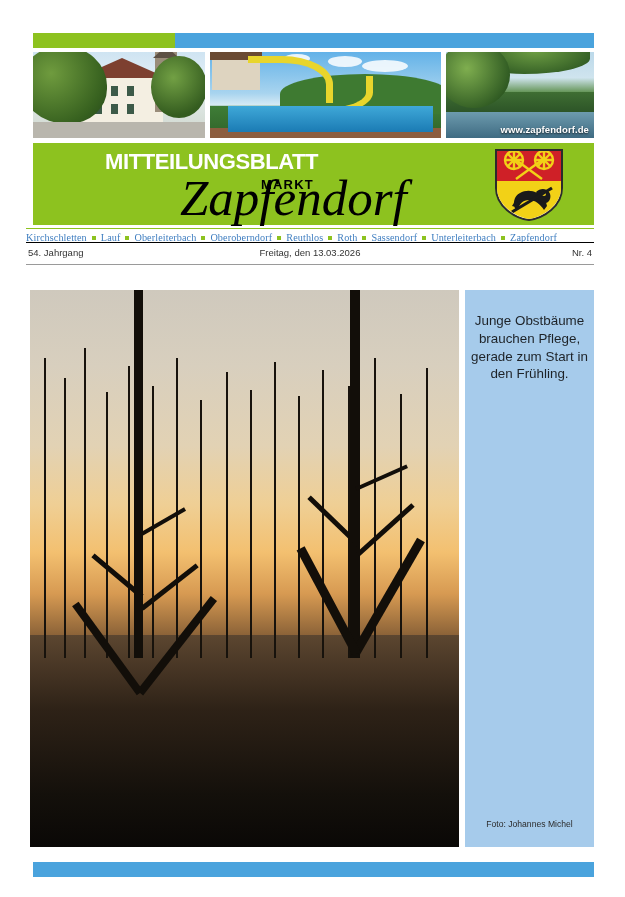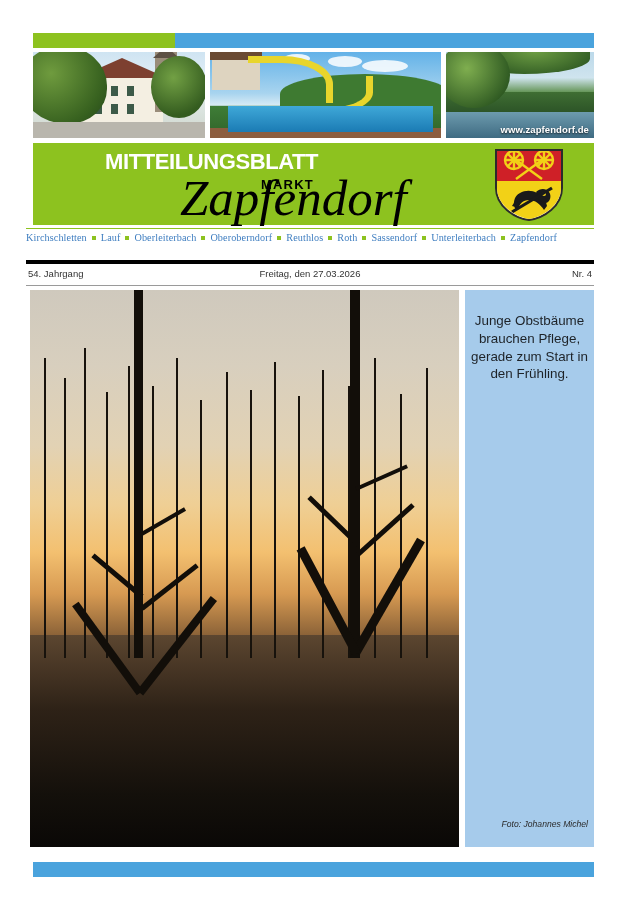--- a/index.html
+++ b/index.html
@@ -69,22 +69,22 @@
   .coa{position:absolute;left:492px;top:148px;width:74px;height:74px;}
 
   
   .villages{position:absolute;left:26px;top:232px;width:568px;height:18px;
     color:#3f7ec0;font-size:10.2px;letter-spacing:.1px;white-space:nowrap;
     font-family:"Liberation Serif","DejaVu Serif",serif;}
   .villages .sq{display:inline-block;width:4px;height:4px;background:#8dc21f;margin:0 5px 1px 5px;vertical-align:middle;}
   .vline-top{position:absolute;left:26px;top:228px;width:568px;height:1px;background:#8dc21f;}
 
   
-  .issueline{position:absolute;left:26px;top:260px;width:568px;height:21px;
-    border-top:4px solid #000000;border-bottom:1px solid #9a9a9a;}
+  .issueline{position:absolute;left:26px;top:242px;width:568px;height:21px;
+    border-top:1px solid #000000;border-bottom:1px solid #9a9a9a;}
   .issue-left{position:absolute;left:2px;top:4px;font-size:9.5px;color:#333;}
   .issue-center{position:absolute;left:0;right:0;top:4px;text-align:center;font-size:9.5px;color:#333;}
   .issue-right{position:absolute;right:2px;top:4px;font-size:9.5px;color:#333;}
 
   
   .hero{position:absolute;left:30px;top:290px;width:429px;height:557px;overflow:hidden;background:#000;}
   .hero-sky{position:absolute;left:0;top:0;width:100%;height:62%;
     background:linear-gradient(180deg,#cfc9bd 0%,#d8cfbe 22%,#e2d2b4 45%,#efcf95 62%,#f3c070 76%,#d79a52 88%,#8c6338 100%);}
   .hero-ground{position:absolute;left:0;bottom:0;width:100%;height:38%;
     background:linear-gradient(180deg,#5c4630 0%,#2e2217 35%,#14100b 75%,#0a0806 100%);}
@@ -92,22 +92,22 @@
     background:radial-gradient(circle,#fff7d4 0%,#ffe9a0 38%,rgba(255,206,110,0) 72%);}
   .tr{position:absolute;bottom:34%;width:3px;background:#17120c;transform-origin:bottom center;}
   .lim{position:absolute;background:#17120c;transform-origin:left center;}
 
   
   .sidebar{position:absolute;left:465px;top:290px;width:129px;height:557px;background:#a6cbeb;}
   .sb-text{position:absolute;left:6px;right:6px;top:22px;
     text-align:center;color:#1e2328;font-size:13.4px;line-height:17.8px;
     font-family:"Liberation Sans", sans-serif;}
   .sb-text p{margin:0 0 11px 0;}
-  .sb-credit{position:absolute;left:6px;right:6px;bottom:18px;text-align:right;
-    font-size:8.6px;font-style:italic;color:#2b2b2b;}
+  .sb-credit{position:absolute;left:6px;right:6px;bottom:18px;text-align:center;
+    font-size:8.6px;color:#2b2b2b;}
 
   
   .bottombar{position:absolute;left:33px;top:862px;width:561px;height:15px;background:#4aa3dd;}
 </style>
 </head>
 <body>
 
 <div class="page">
 
   <div class="topbar topbar-green"></div>
@@ -194,21 +194,21 @@
         <path d="M25 50 L20 58 L27 60 Z" fill="#1a1a1a"></path>
       </g>
     </svg>
   </div>
 
   <div class="vline-top"></div>
   <div class="villages" id="villages"><span>Kirchschletten</span><span class="sq"></span><span>Lauf</span><span class="sq"></span><span>Oberleiterbach</span><span class="sq"></span><span>Oberoberndorf</span><span class="sq"></span><span>Reuthlos</span><span class="sq"></span><span>Roth</span><span class="sq"></span><span>Sassendorf</span><span class="sq"></span><span>Unterleiterbach</span><span class="sq"></span><span>Zapfendorf</span></div>
 
   <div class="issueline">
     <span class="issue-left">54. Jahrgang</span>
-    <span class="issue-center">Freitag, den 27.03.2026</span>
+    <span class="issue-center">Freitag, den 13.03.2026</span>
     <span class="issue-right">Nr. 4</span>
   </div>
 
   <div class="hero">
     <div class="hero-sky"></div>
     <div class="hero-sun"></div>
     <div class="hero-ground"></div>
 
     <div class="tr" style="left:14px;height:300px;width:2px;"></div>
     <div class="tr" style="left:34px;height:280px;width:2px;"></div>

